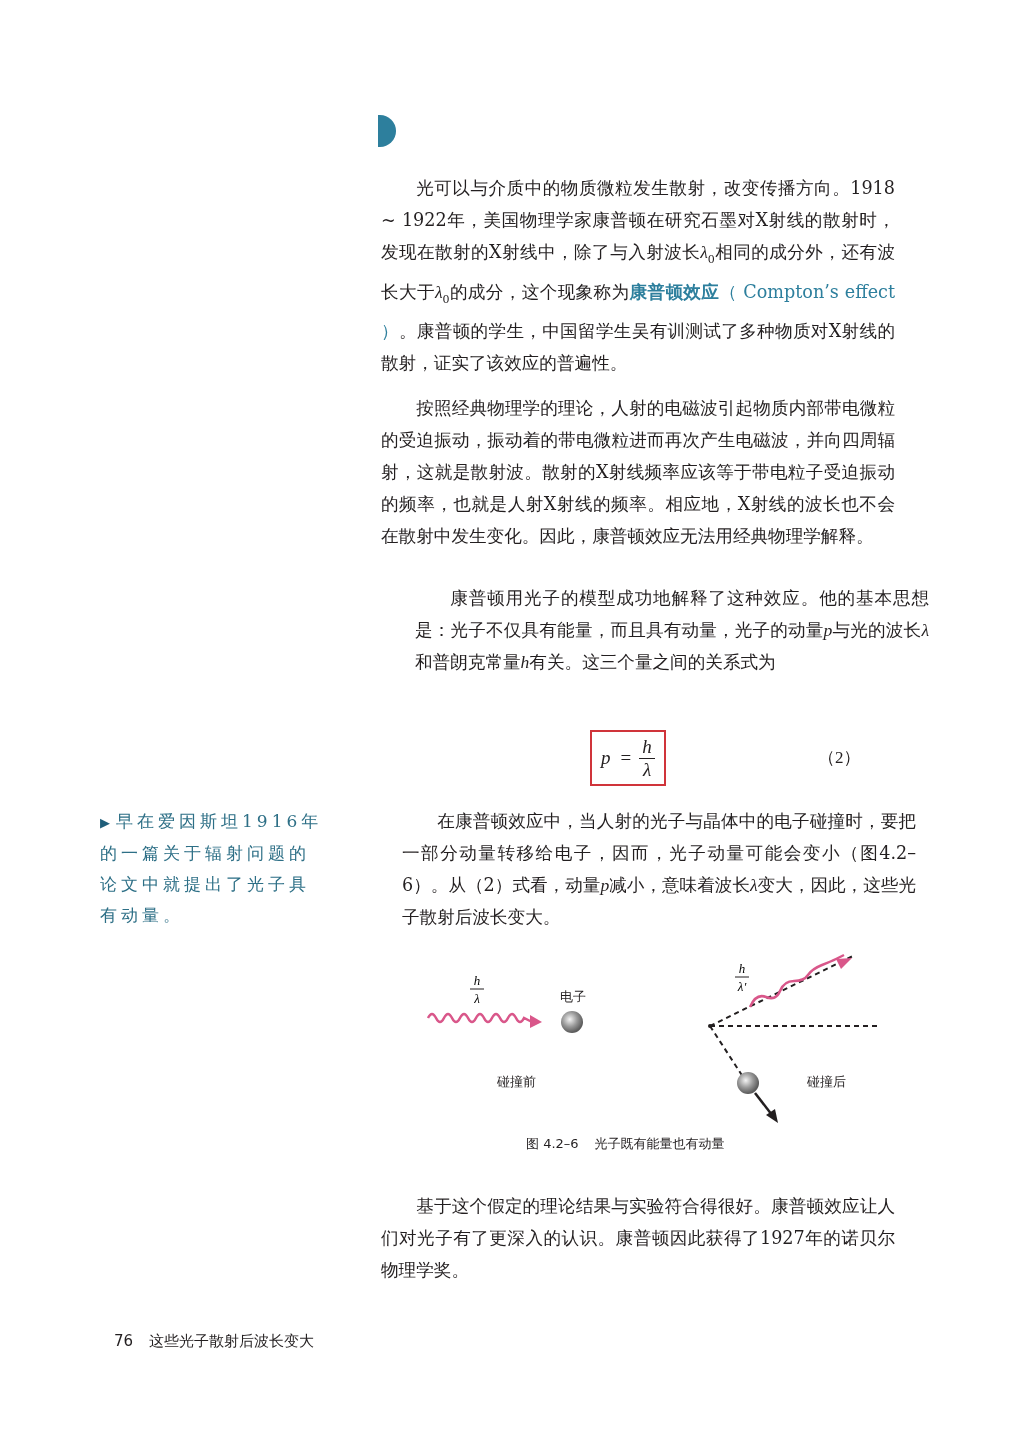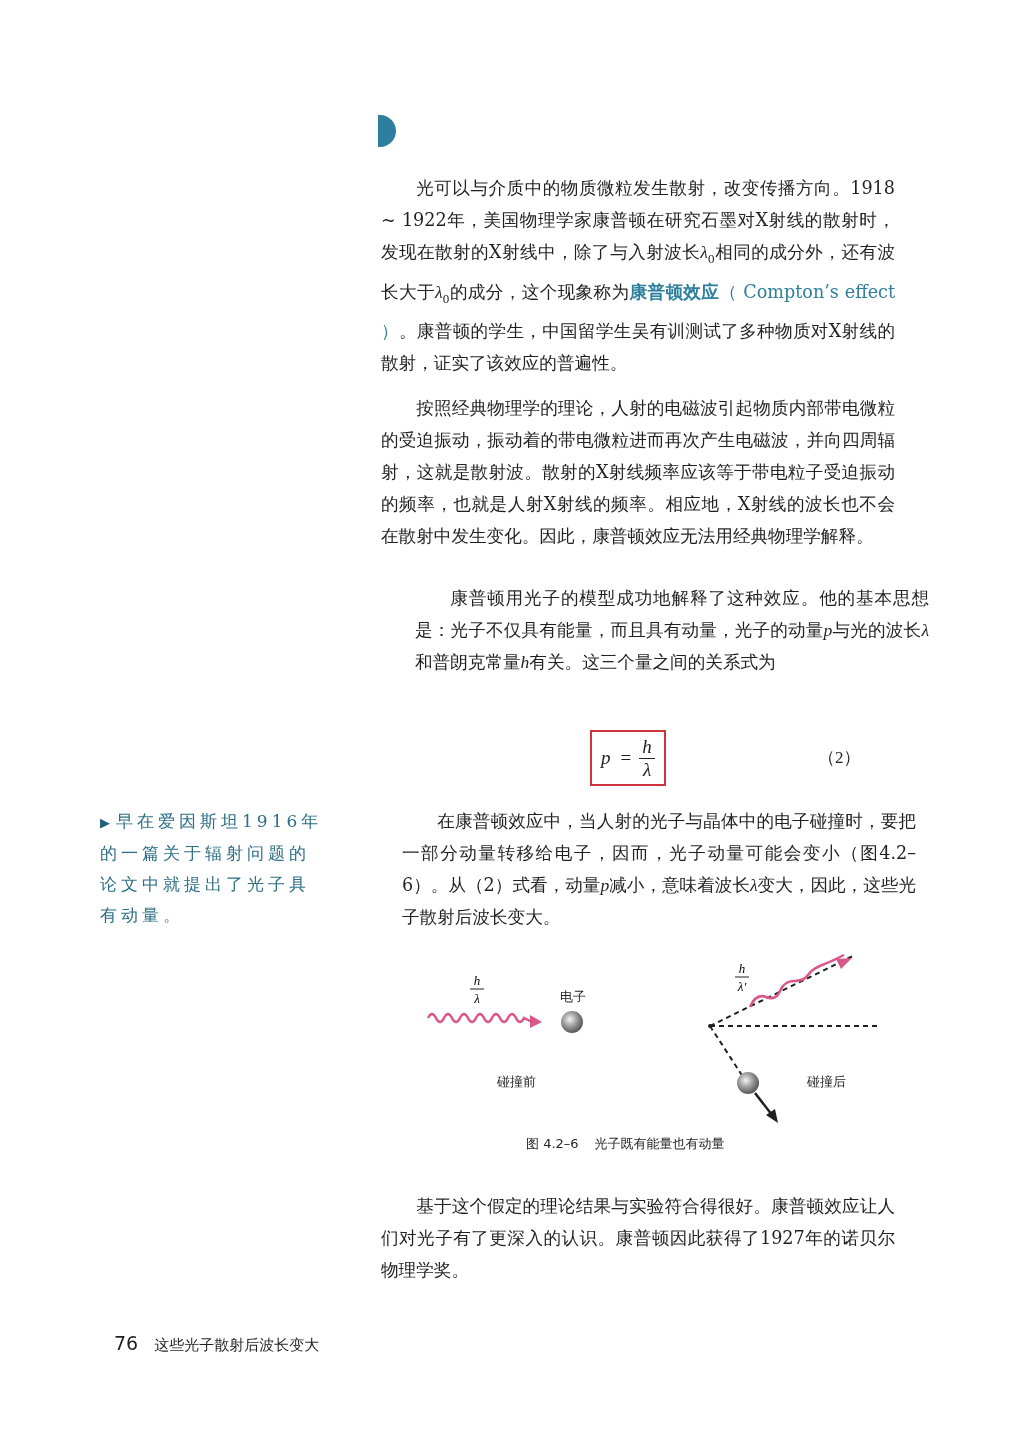--- a/index.html
+++ b/index.html
@@ -54,21 +54,21 @@
     position: absolute; left: 526px; top: 1135px;
     font-family: "DejaVu Sans", "Liberation Sans", sans-serif; font-size: 13px; color: #231f20;
     word-spacing: 0;
     text-align: right;
   }
   .fig-caption .num { margin-right: 16px; }
   .footer {
     position: absolute; left: 114px; top: 1332px;
     font-family: "DejaVu Sans", "Liberation Sans", sans-serif; font-size: 15px; color: #231f20;
   }
-  .footer .page-num { font-size: 19px; margin-right: 16px; }
+  .footer .page-num { font-size: 15px; margin-right: 16px; }
 </style>
 </head>
 <body>
 
 <div class="section-heading">
   <div class="heading-marker"></div>
 </div>
 
 <div class="body-text" style="top:172px;">
   <p>

